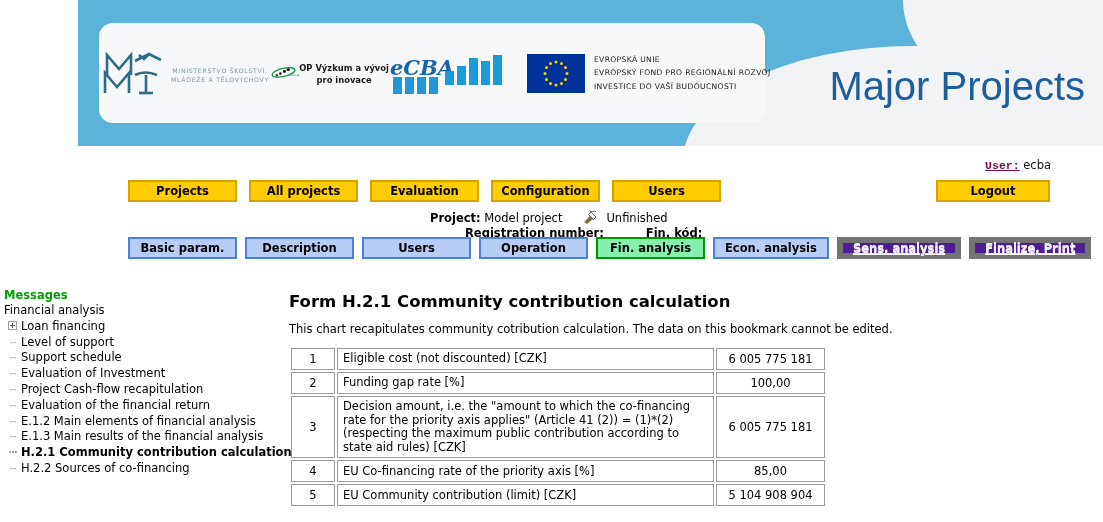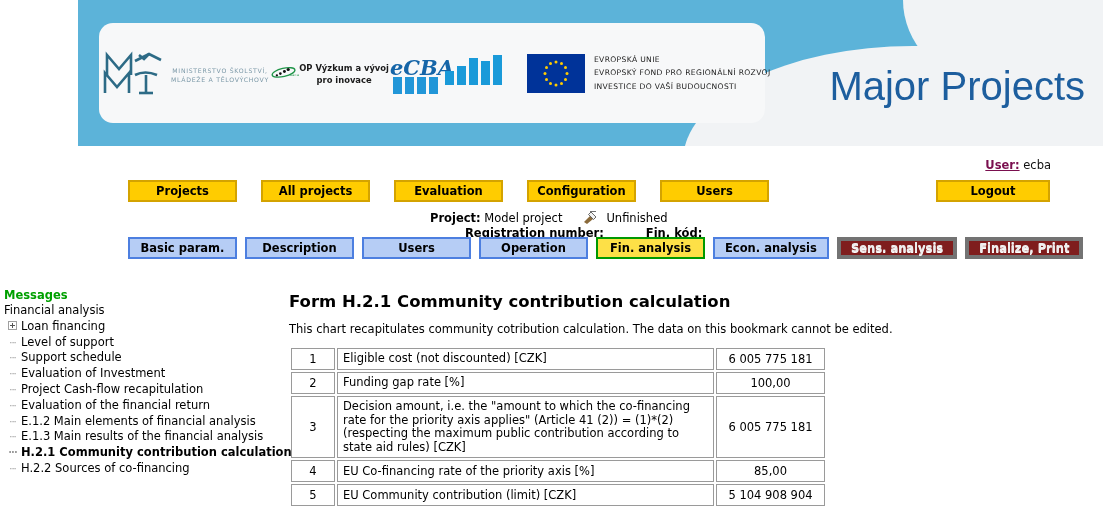--- a/index.html
+++ b/index.html
@@ -57,24 +57,24 @@
             white-space: nowrap; }
 
   #header-title {
     position: absolute; right: 18px; top: 64px;
     font-family: "Liberation Sans", sans-serif;
     font-size: 40px; color: #1d5e9e; letter-spacing: 0px;
   }
 
   
   #user-line { position: absolute; right: 52px; top: 158px; font-size: 11.5px; color: #111; }
-  #user-line .ulabel { color: #7a0f4f; font-weight: bold; text-decoration: underline; }
-
-  
-  #topnav { position: absolute; left: 128px; top: 180px; display: flex; gap: 24px; text-align: right; }
+  #user-line .ulabel { color: #7a0f4f; font-weight: bold; text-decoration: underline; font-family: Liberation Mono, monospace; }
+
+  
+  #topnav { position: absolute; left: 128px; top: 180px; display: flex; gap: 12px; text-align: right; }
   .ybtn {
     width: 109px; height: 22px; background: #ffcc00; border: 2px solid #d4a300;
     font-family: "DejaVu Sans", sans-serif; font-size: 11.5px; font-weight: bold; color: #000;
     display: flex; align-items: center; justify-content: center; cursor: pointer;
   }
   #logout-btn {
     position: absolute; left: 936px; top: 180px;
     width: 114px; height: 22px; background: #ffcc00; border: 2px solid #d4a300;
     font-size: 11.5px; font-weight: bold; color: #000;
     display: flex; align-items: center; justify-content: center; cursor: pointer;
@@ -101,23 +101,23 @@
   #unfinished-icon { display: inline-block; width: 16px; height: 14px; position: relative; margin: 0 8px 0 20px; vertical-align: -2px;}
 
   
   #tabs { position: absolute; left: 128px; top: 237px; display: flex; gap: 8px; }
   .tab {
     height: 22px; padding: 0 10px; min-width: 109px;
     font-size: 11.5px; font-weight: bold; color: #000;
     display: flex; align-items: center; justify-content: center; cursor: pointer;
     background: #b6cdf5; border: 2px solid #4d7fe0;
   }
-  .tab.active { background: #fde047; border: 2px solid #009900; }
-  .tab.disabled { background: #7f1d1d; border: 4px solid #737373; color: #ededed;
-                  text-shadow: 0 1px 0 #fff; cursor: default; }
+  .tab.active { background: #86efac; border: 2px solid #009900; }
+  .tab.disabled { background: #4c1d95; border: 6px solid #737373; color: #ededed;
+                  text-shadow: 0 1px 0 #fff; cursor: default; text-decoration: underline; }
 
   
   #sidebar { position: absolute; left: 4px; top: 288px; width: 280px; font-size: 11.5px; color: #000; }
   #messages { color: #00a000; font-weight: bold; font-size: 11.5px; margin-bottom: 1px; }
   .tree-root { color: #000; padding-left: 0px; line-height: 15.8px; }
   .tree-item { line-height: 15.8px; display: flex; align-items: center; white-space: nowrap; cursor: pointer; }
   .tree-item .ind { display: inline-block; width: 17px; flex: none; text-align: center; color: #9a9a9a; font-size: 10px; }
   .plusbox { display: inline-block; width: 9px; height: 9px; border: 1px solid #a0a0a0; background: #fff;
              position: relative; }
   .plusbox::before { content: ""; position: absolute; left: 1px; top: 3.5px; width: 5px; height: 1px; background: #555; }

